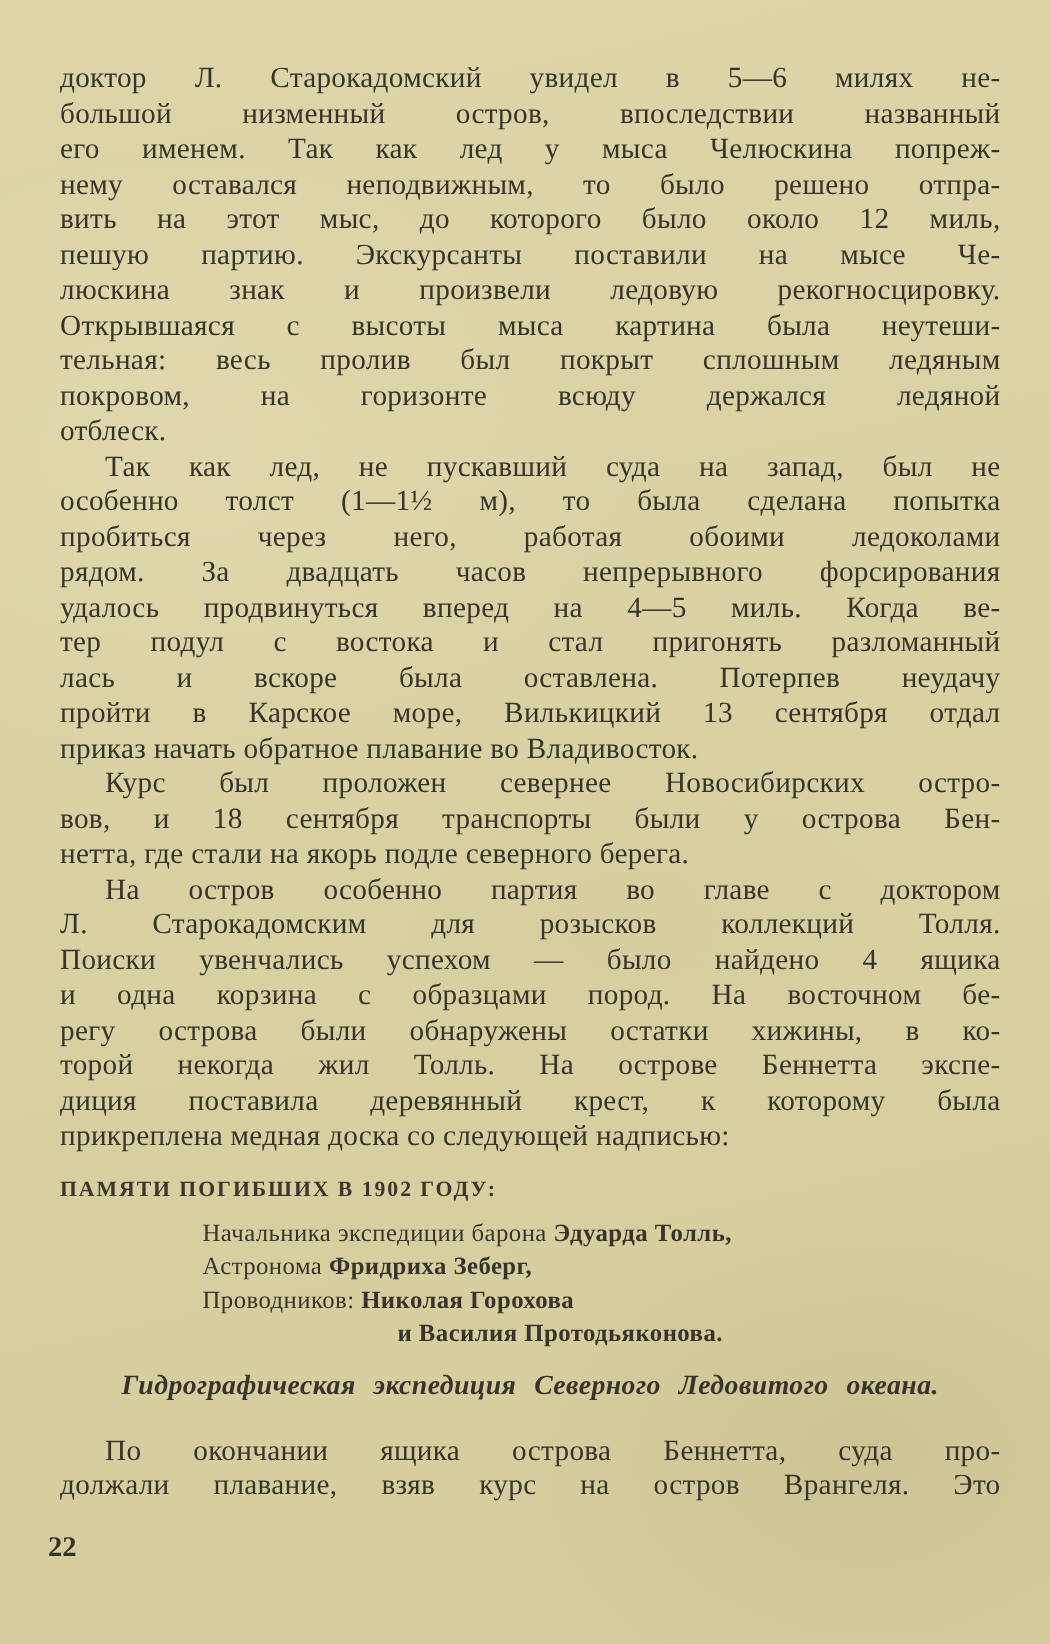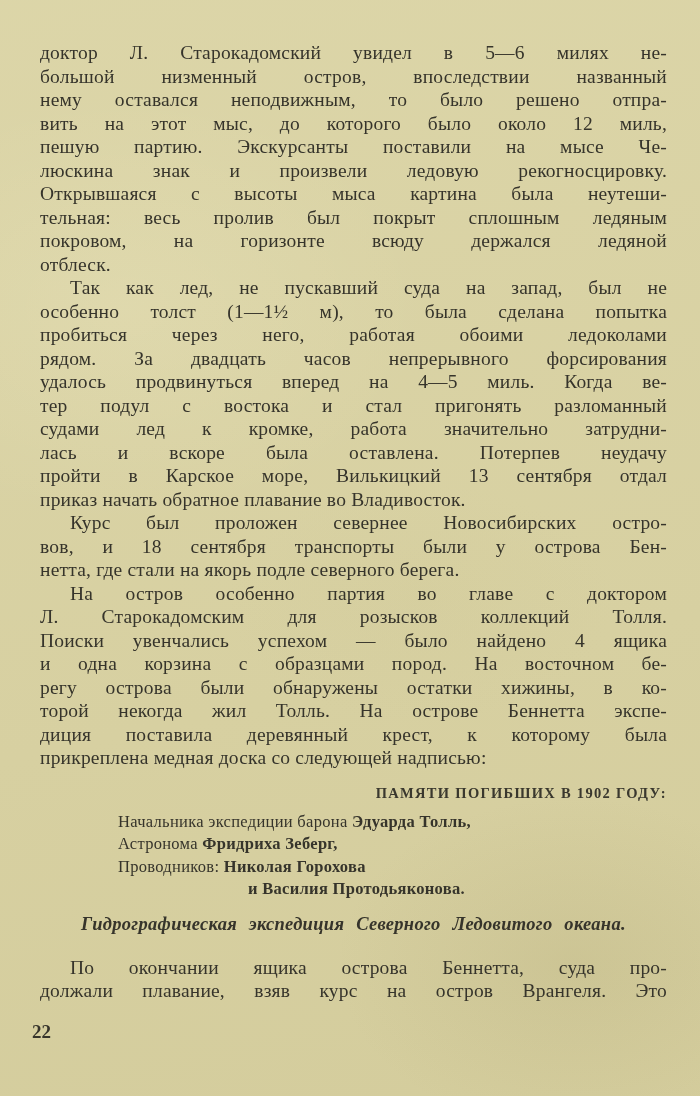--- a/index.html
+++ b/index.html
@@ -29,28 +29,28 @@
     letter-spacing: 0.2px;
     text-align: justify;
     text-align-last: justify;
     white-space: normal;
   }
   .line.pe { text-align-last: left; }
   .line.ind { text-indent: 30px; }
 
   .mem { margin-top: 15px; }
   .mem-header {
-    text-align: right;
+    text-align: left;
     font-size: 14.5px;
     font-weight: bold;
     letter-spacing: 1.3px;
     color: #3a382e;
   }
   .mem-lines { margin-top: 9px; padding-left: 78px; }
-  .mem-line { font-size: 16.5px; line-height: 22.5px; letter-spacing: 0.3px; }
+  .mem-line { font-size: 16.5px; line-height: 22.5px; letter-spacing: 0.3px; margin-left: 17px; }
   .mem-line b { font-weight: bold; }
   .mem-line.indent2 { padding-left: 130px; }
   .mem-signature {
     margin-top: 13px;
     text-align: center;
     font-style: italic;
     font-weight: bold;
     font-size: 18.5px;
     word-spacing: 7px;
     letter-spacing: 0.3px;
@@ -65,38 +65,38 @@
 </style>
 </head>
 <body>
 
 <div class="page">
   <div class="text-column">
 
     <div>
       <div class="line jl">доктор Л. Старокадомский увидел в 5—6 милях не-</div>
       <div class="line jl">большой низменный остров, впоследствии названный</div>
+      <div class="line jl">его именем. Так как лед у мыса Челюскина попреж-</div>
       <div class="line jl">нему оставался неподвижным, то было решено отпра-</div>
       <div class="line jl">вить на этот мыс, до которого было около 12 миль,</div>
       <div class="line jl">пешую партию. Экскурсанты поставили на мысе Че-</div>
       <div class="line jl">люскина знак и произвели ледовую рекогносцировку.</div>
       <div class="line jl">Открывшаяся с высоты мыса картина была неутеши-</div>
       <div class="line jl">тельная: весь пролив был покрыт сплошным ледяным</div>
       <div class="line jl">покровом, на горизонте всюду держался ледяной</div>
       <div class="line pe">отблеск.</div>
     </div>
 
     <div>
       <div class="line jl ind">Так как лед, не пускавший суда на запад, был не</div>
       <div class="line jl">особенно толст (1—1½ м), то была сделана попытка</div>
       <div class="line jl">пробиться через него, работая обоими ледоколами</div>
       <div class="line jl">рядом. За двадцать часов непрерывного форсирования</div>
       <div class="line jl">удалось продвинуться вперед на 4—5 миль. Когда ве-</div>
       <div class="line jl">тер подул с востока и стал пригонять разломанный</div>
-      <div class="line jl">судами лед к кромке, работа значительно затрудни-</div>
       <div class="line jl">лась и вскоре была оставлена. Потерпев неудачу</div>
       <div class="line jl">пройти в Карское море, Вилькицкий 13 сентября отдал</div>
       <div class="line pe">приказ начать обратное плавание во Владивосток.</div>
     </div>
 
     <div>
       <div class="line jl ind">Курс был проложен севернее Новосибирских остро-</div>
       <div class="line jl">вов, и 18 сентября транспорты были у острова Бен-</div>
       <div class="line pe">нетта, где стали на якорь подле северного берега.</div>
     </div>

